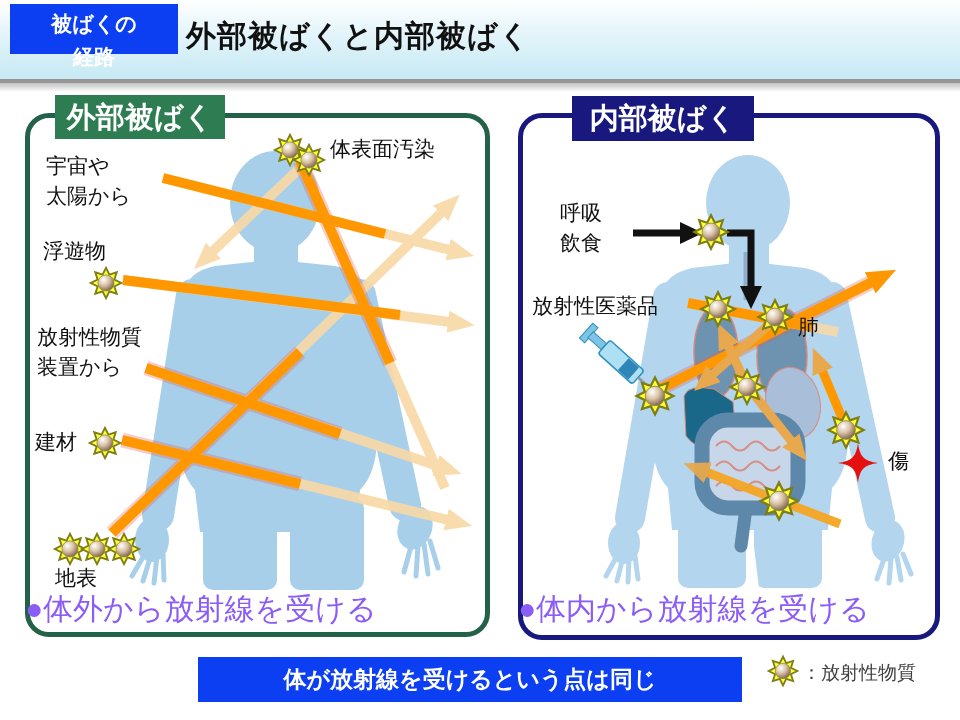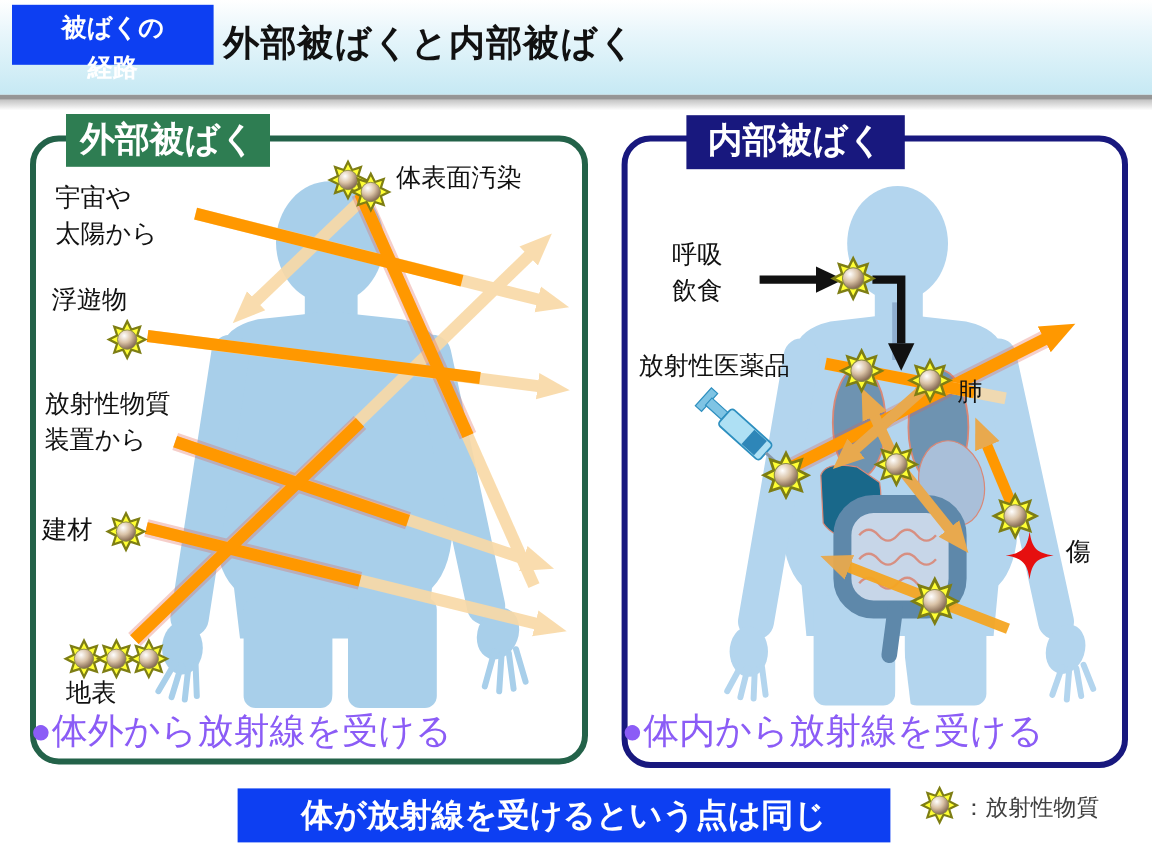--- a/index.html
+++ b/index.html
@@ -22,21 +22,21 @@
   .panel-label{color:#fff;font-weight:bold;font-size:29px;text-align:center;z-index:6;}
   #left-label{left:55px;top:95px;width:170px;height:44px;line-height:44px;background:#2e7d52;}
   #right-label{left:572px;top:96px;width:182px;height:45px;line-height:45px;background:#18187e;}
   
   .ann{font-size:21px;color:#111;line-height:1.45;z-index:5;white-space:nowrap;}
   .statement{font-size:30px;font-weight:normal;color:#8b5cf6;z-index:5;white-space:nowrap;}
   #stmt-left{left:25px;top:589px;width:465px;}
   #stmt-right{left:518px;top:589px;width:422px;}
   
   #bottom-bar{left:198px;top:657px;width:544px;height:45px;background:#0d3ff2;color:#fff;
-    font-size:27px;font-weight:bold;text-align:center;line-height:45px;z-index:5;}
+    font-size:23px;font-weight:bold;text-align:center;line-height:45px;z-index:5;}
   #legend-text{left:802px;top:660px;font-size:19px;color:#404040;z-index:5;}
   #gfx{left:0;top:0;width:960px;height:720px;z-index:4;}
 </style>
 </head>
 <body>
 
 <div id="page">
 
   <div class="abs" id="hdr-band"></div>
   <div class="abs" id="hdr-rule"></div>

